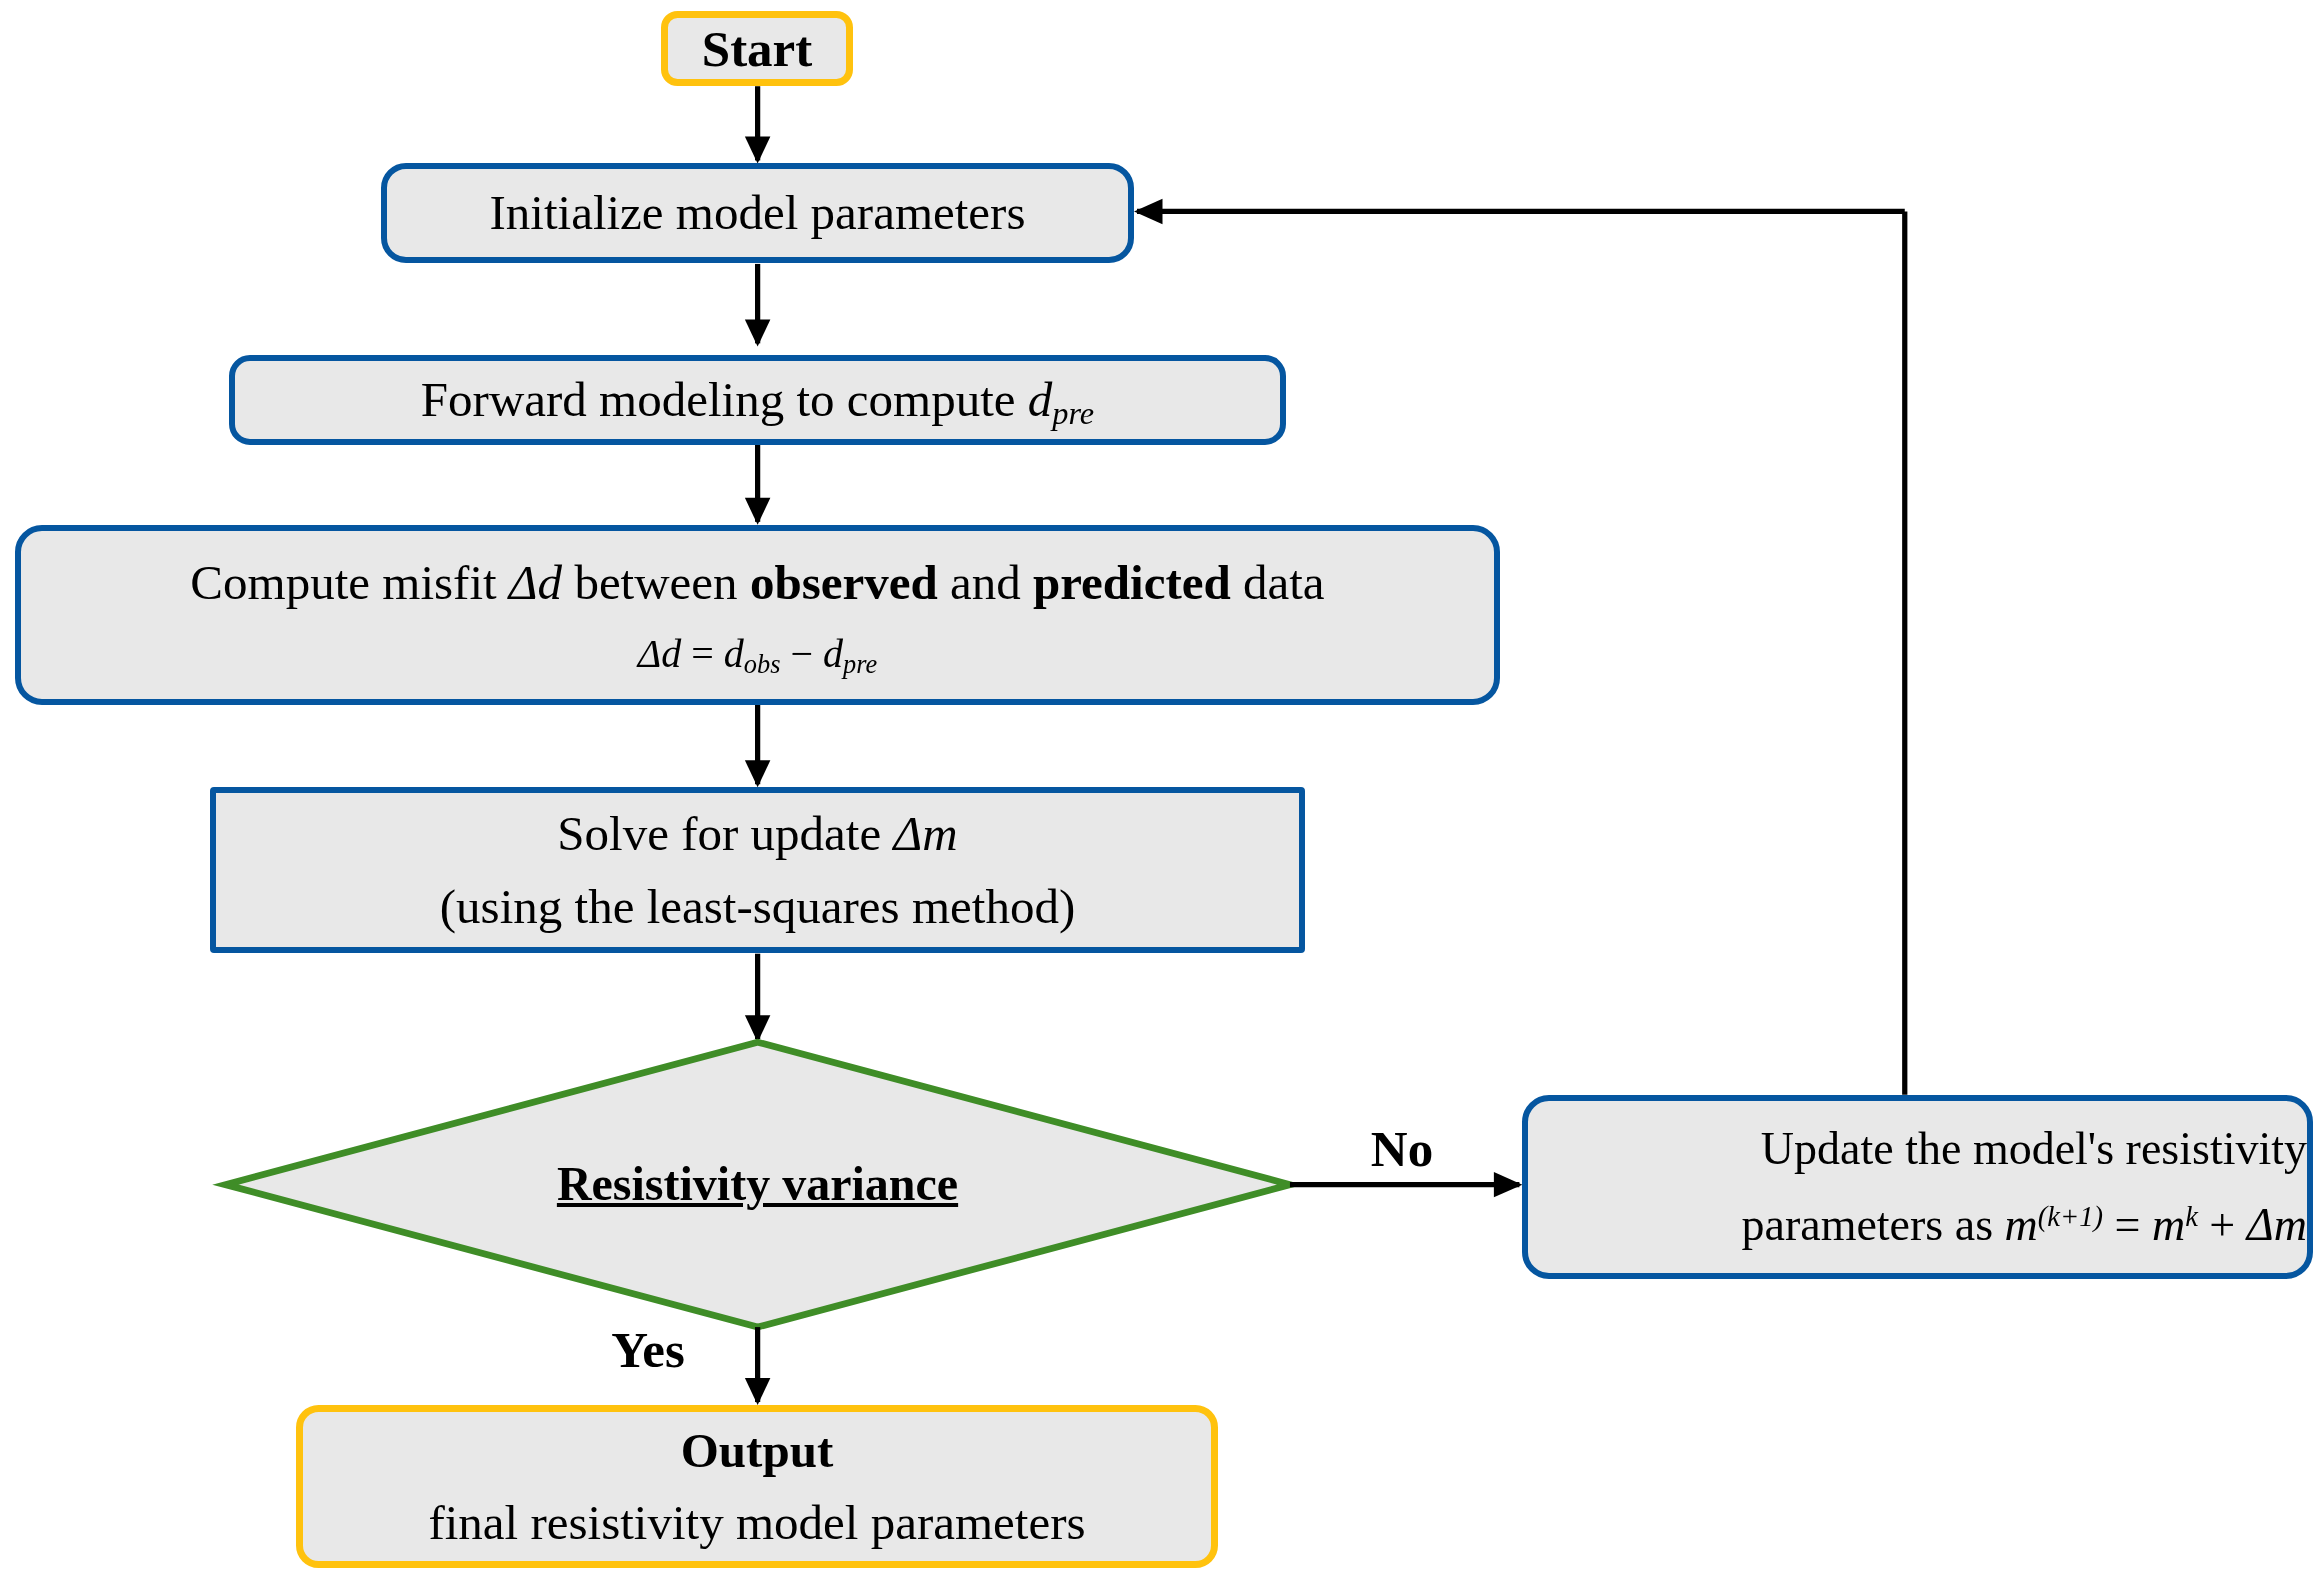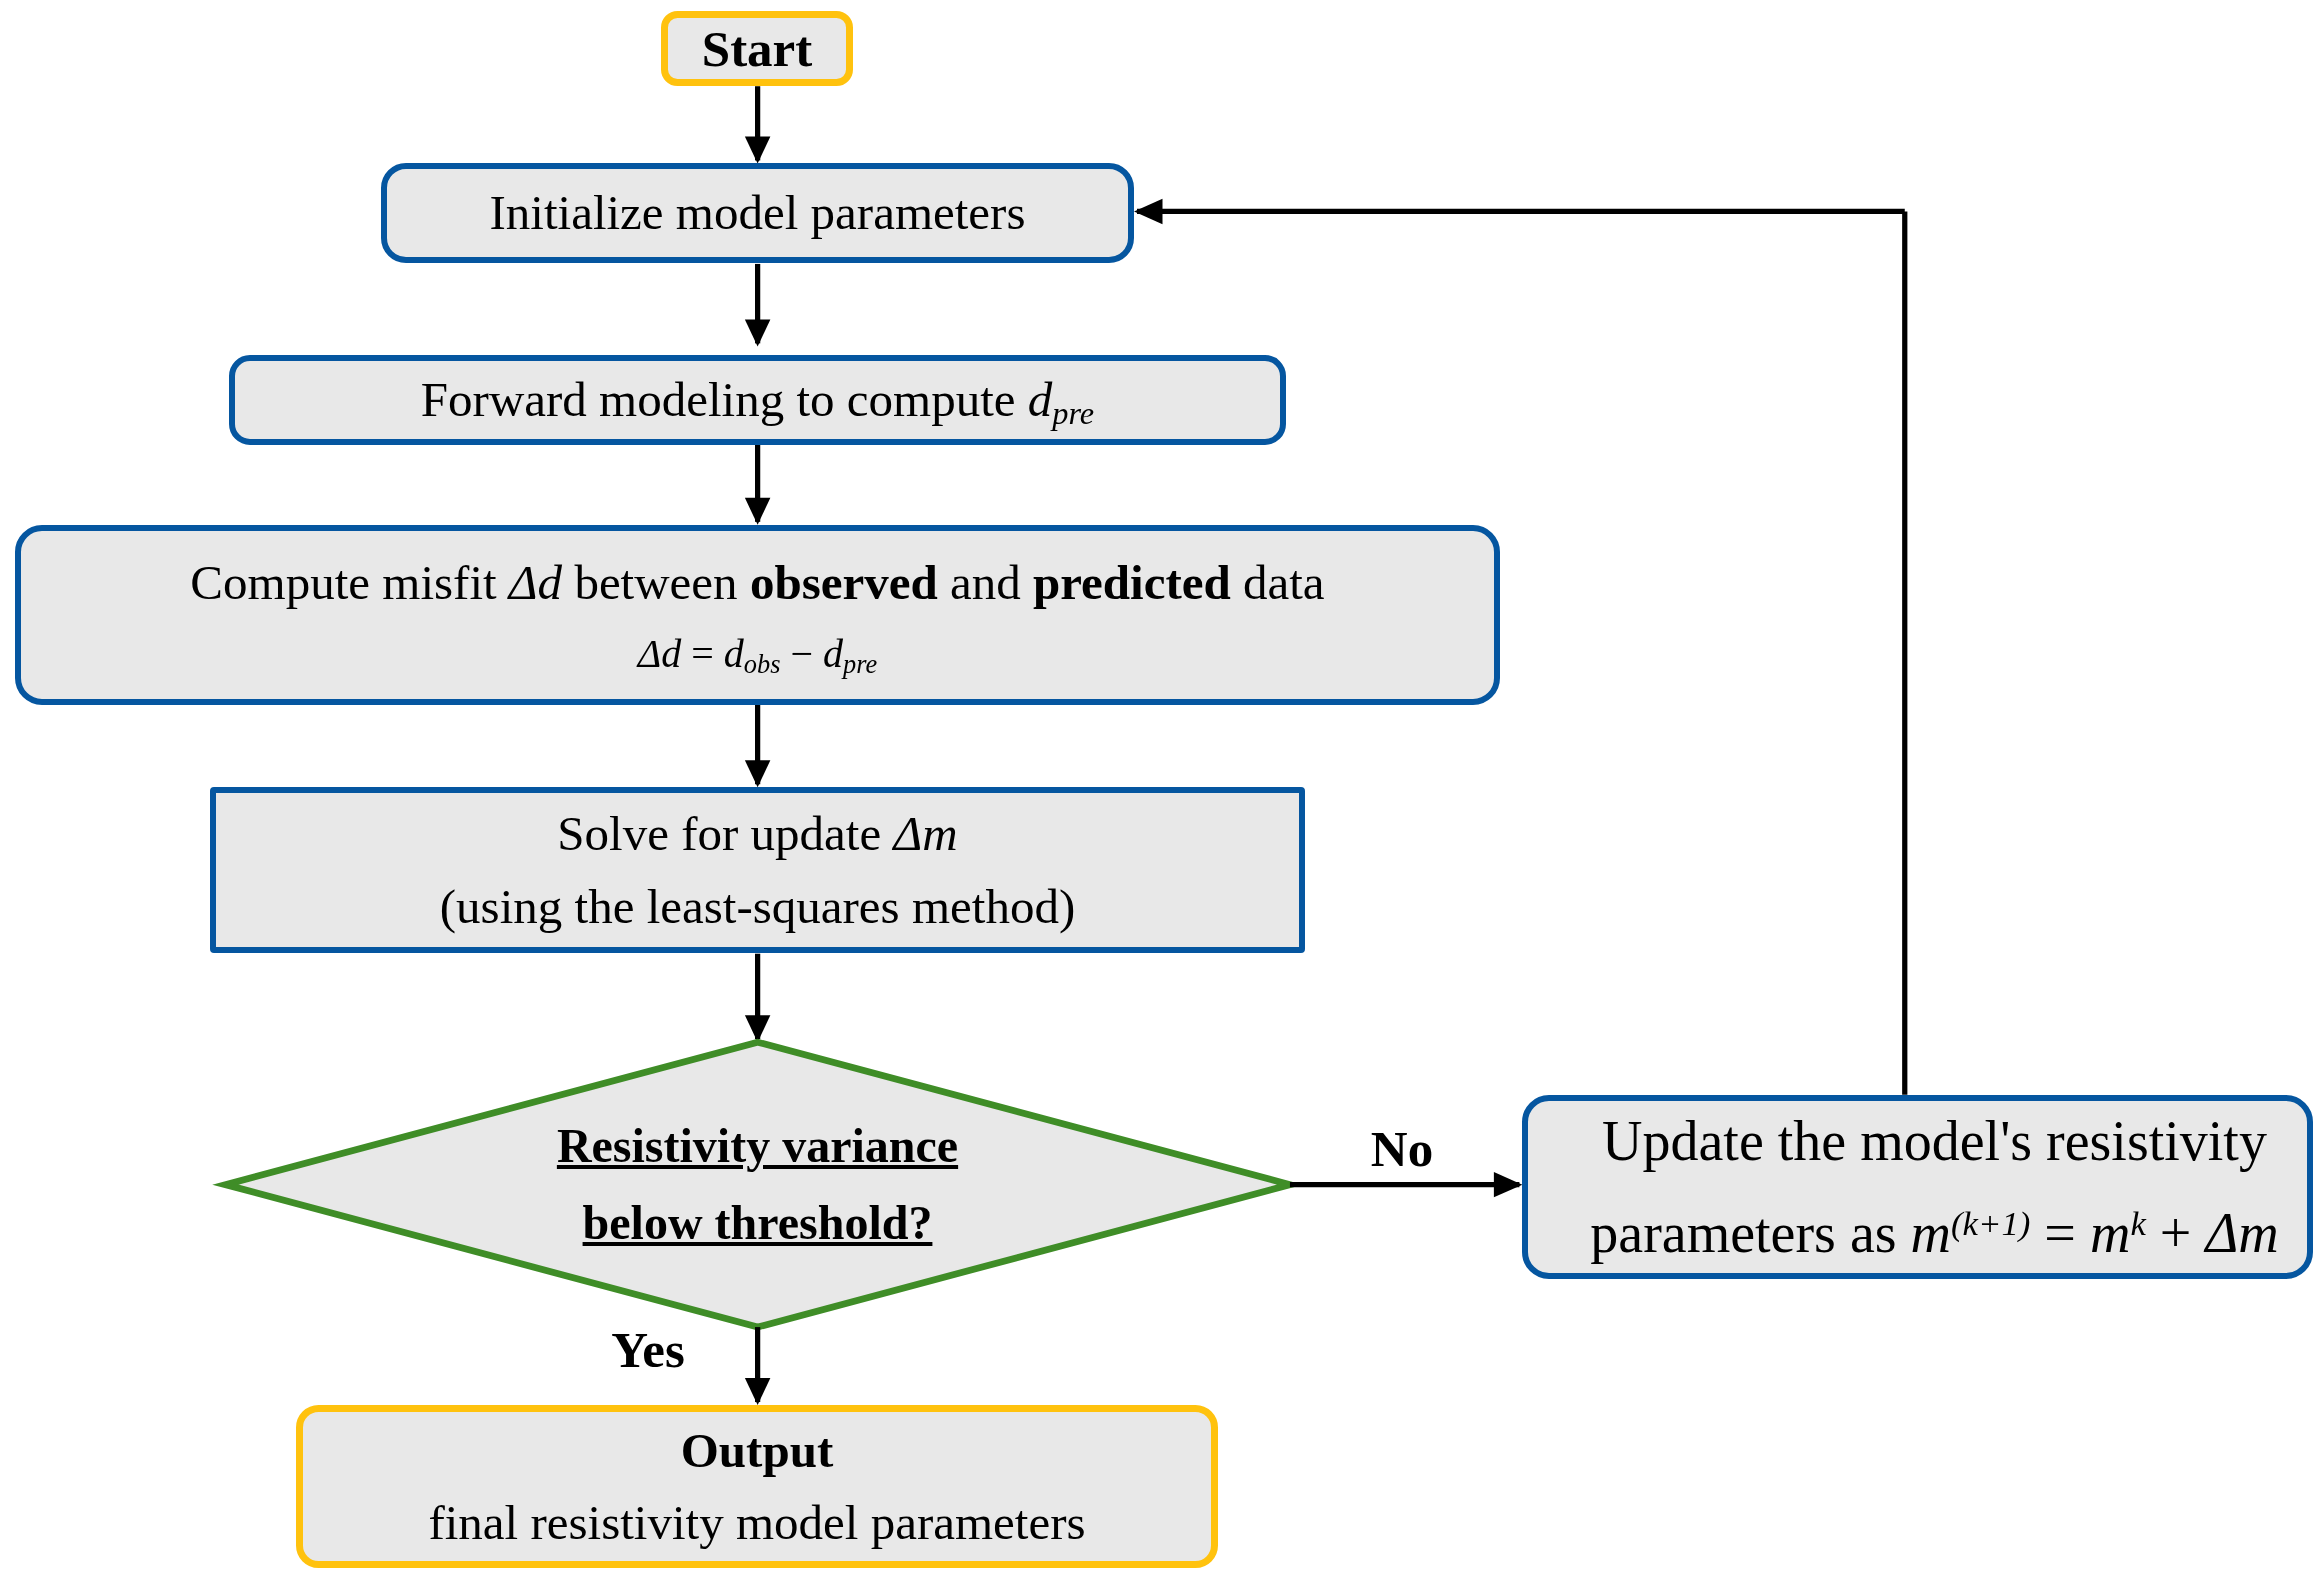--- a/index.html
+++ b/index.html
@@ -102,28 +102,27 @@
 
   <div class="box" style="left:210px;top:787px;width:1095px;height:166px;border-radius:4px;">
     <div>
       <span>Solve for update </span><span class="mi">Δm</span>
     </div>
     <div>(using the least-squares method)</div>
   </div>
 
   <div class="box plain" style="left:225px;top:1042px;width:1065px;height:285px;font-size:48px;font-weight:bold;line-height:1.6;text-decoration:underline;">
     <div>Resistivity variance</div>
-    <div>below threshold?</div>
   </div>
 
   <div class="edge-label" style="left:1342px;top:1119px;width:120px;">No</div>
 
   <div class="edge-label" style="left:577px;top:1320px;width:142px;">Yes</div>
 
-  <div class="box" style="left:1522px;top:1095px;width:791px;height:184px;border-radius:27px;align-items:center;text-align:left;padding-left:34px;font-size:56px;line-height:1.65;">
+  <div class="box" style="left:1522px;top:1095px;width:791px;height:184px;border-radius:27px;align-items:flex-end;text-align:left;padding-left:34px;font-size:46px;line-height:1.65;">
     <div>Update the model's resistivity</div>
     <div>
       <span>parameters as </span><span class="mi">m</span><span class="msup">(k+1)</span><span> = </span><span class="mi">m</span><span class="msup">k</span><span> + </span><span class="mi">Δm</span>
     </div>
   </div>
 
   <div class="box gold" style="left:296px;top:1405px;width:922px;height:163px;border-radius:22.5px;line-height:1.45;">
     <div class="b">Output</div>
     <div>final resistivity model parameters</div>
   </div>

